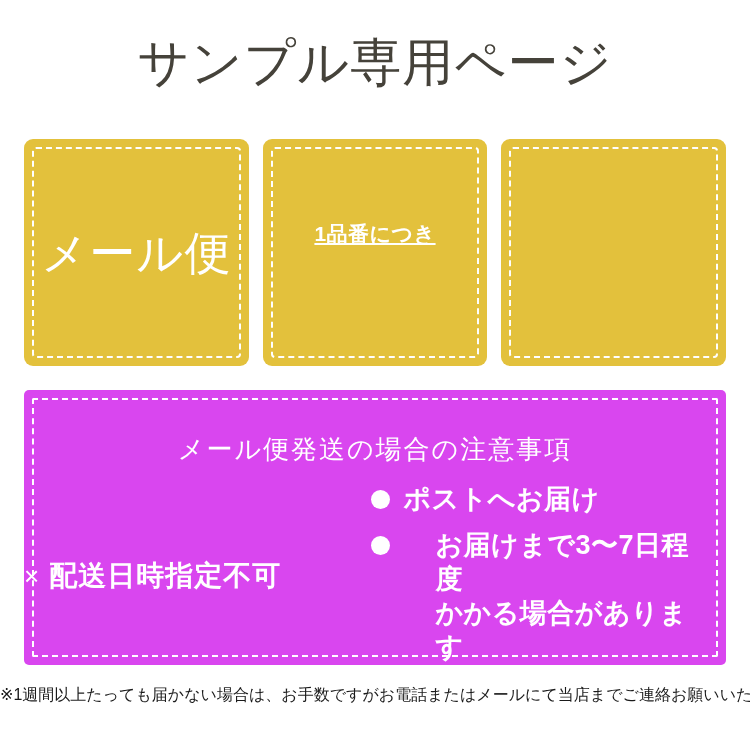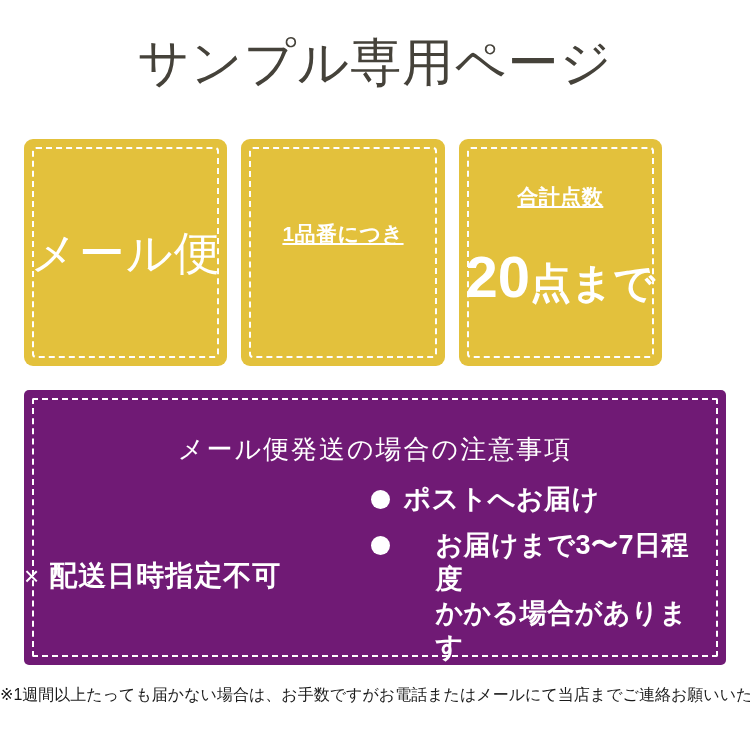--- a/index.html
+++ b/index.html
@@ -38,21 +38,21 @@
     color: #45423a;
     font-weight: 400;
     white-space: nowrap;
   }
 
   
   .gold-row {
     position: absolute;
     left: 24px;
     top: 139px;
-    width: 638px;
+    width: 702px;
     height: 227px;
     display: flex;
     gap: 14px;
   }
 
   .gold-box {
     position: relative;
     flex: 1 1 0;
     background: #e3c13c;
     border-radius: 9px;
@@ -124,21 +124,21 @@
     vertical-align: baseline;
   }
 
   
   .notice-panel {
     position: absolute;
     left: 24px;
     top: 390px;
     width: 702px;
     height: 275px;
-    background: #701a75;
+    background: #d946ef;
     border-radius: 5px;
     overflow: hidden;
   }
 
   .notice-panel .dash-frame {
     position: absolute;
     left: 8px;
     top: 8px;
     right: 8px;
     bottom: 8px;
@@ -256,26 +256,20 @@
 
     <div class="gold-box">
       <span class="dash-frame"></span>
       <div class="inner">
         <div class="box-caption">1品番につき</div>
       </div>
     </div>
 
     <div class="gold-box">
       <span class="dash-frame"></span>
-      <div class="inner">
-        <div class="box-caption">合計点数</div>
-        <div class="box-value">
-          <span class="num">20</span><span class="unit">点まで</span>
-        </div>
-      </div>
     </div>
 
   </div>
 
   <div class="notice-panel">
     <span class="dash-frame"></span>
 
     <div class="notice-heading">メール便発送の場合の注意事項</div>
 
     <div class="notice-body">

